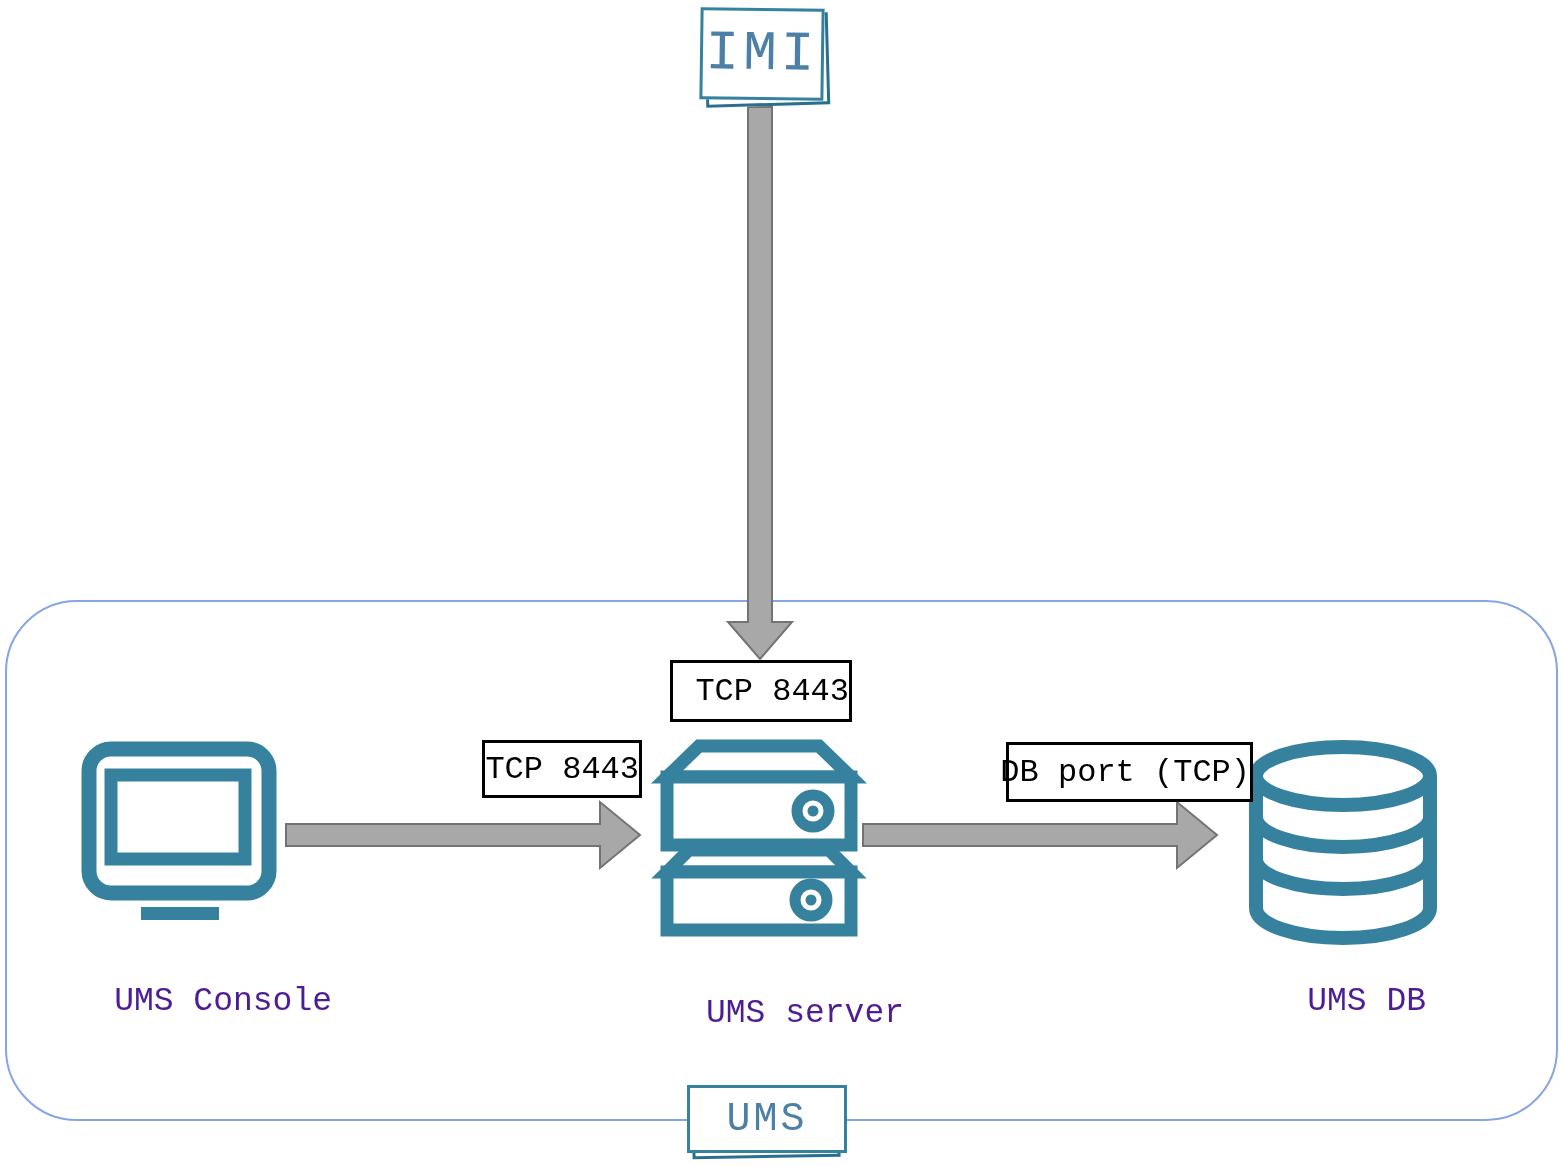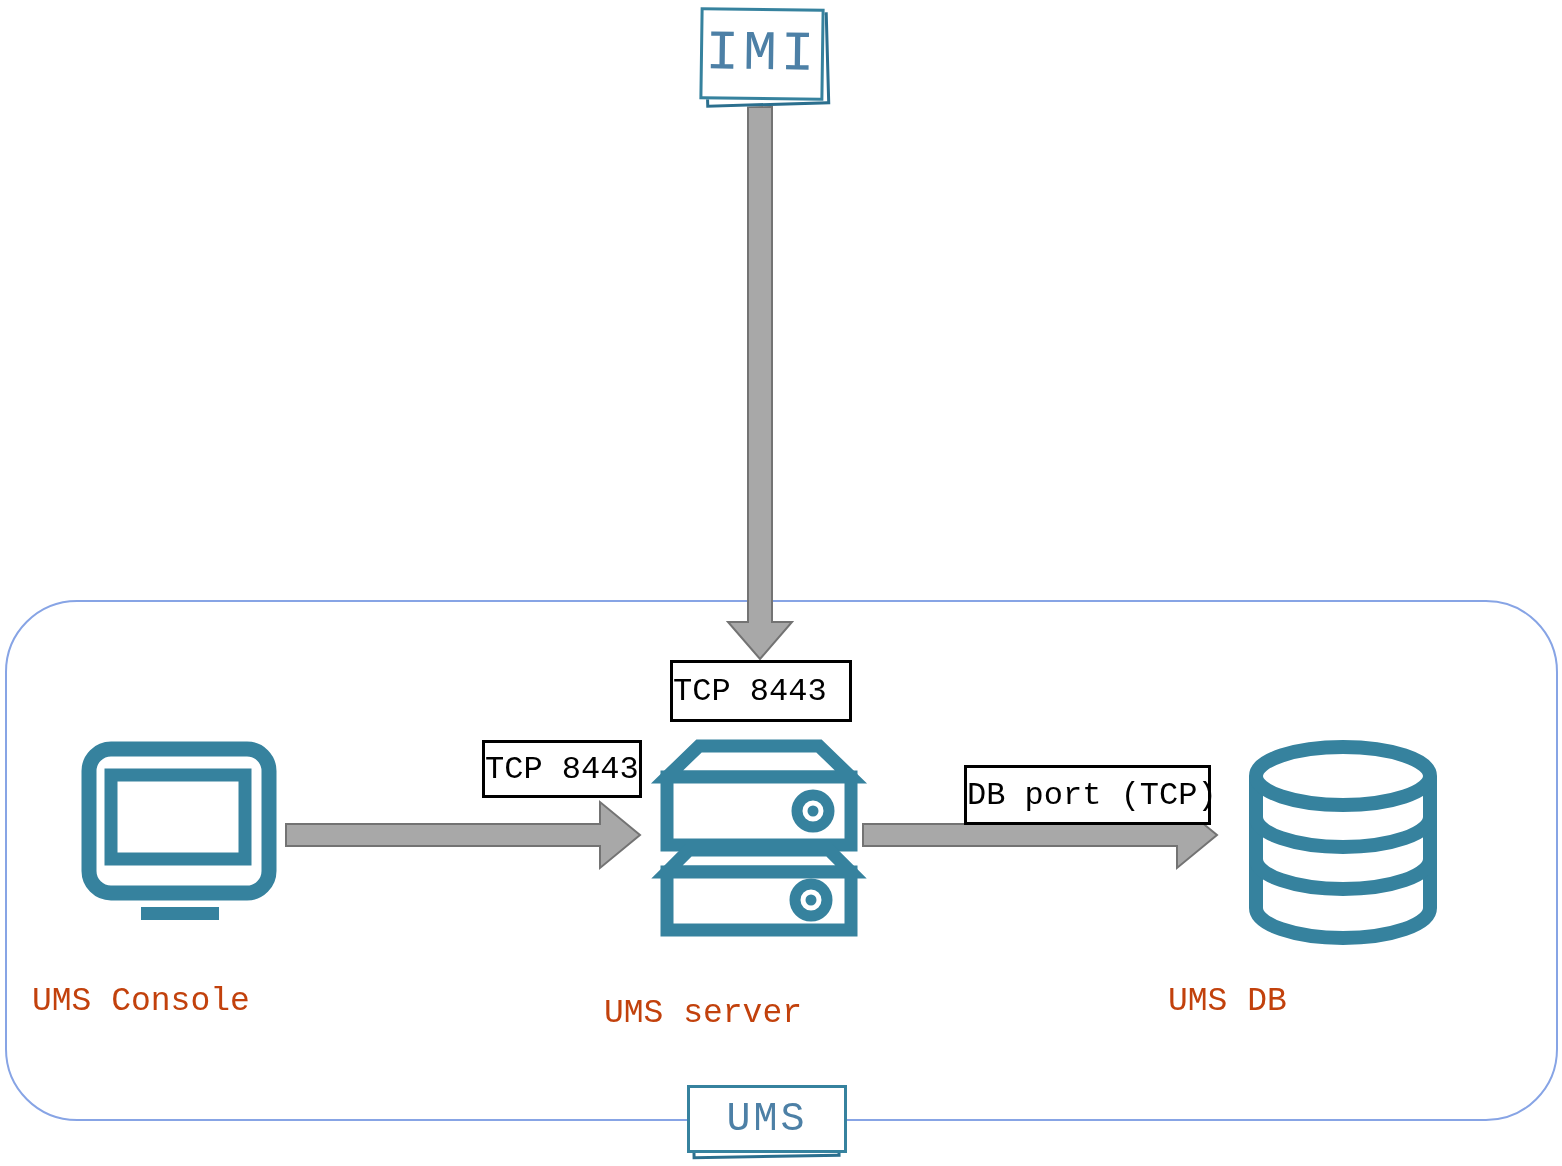--- a/index.html
+++ b/index.html
@@ -33,34 +33,34 @@
     position:absolute;border:3px solid var(--teal-dark);background:#ffffff;
     box-sizing:border-box;z-index:2;
   }
   .imi-box{left:700px;top:8px;width:124px;height:92px;font-size:56px;letter-spacing:4px;transform:rotate(0.8deg);}
   .imi-shadow{left:705px;top:14px;width:124px;height:92px;transform:rotate(-1.6deg);}
   .ums-tag{left:687px;top:1085px;width:160px;height:68px;font-size:40px;letter-spacing:3px;}
   .ums-tag-shadow{left:692px;top:1090px;width:148px;height:68px;transform:rotate(-1deg);}
   
   .edge-label{
     position:absolute;background:#ffffff;border:3px solid var(--label-border);
-    box-sizing:border-box;display:flex;align-items:center;justify-content:flex-start;
+    box-sizing:border-box;display:flex;align-items:center;justify-content:flex-end;
     font-size:32px;color:var(--label-text);z-index:4;white-space:nowrap;
   }
   .edge-label.top{left:670px;top:660px;width:182px;height:62px;}
   .edge-label.left{left:482px;top:740px;width:160px;height:58px;}
-  .edge-label.db{left:964px;top:742px;width:247px;height:60px;margin-top:23px;}
+  .edge-label.db{left:1006px;top:742px;width:247px;height:60px;}
   
   .node-label{
-    position:absolute;top:983px;width:300px;height:40px;text-align:left;
-    font-size:33px;color:#c2410c;z-index:1;
+    position:absolute;top:983px;width:300px;height:40px;text-align:right;
+    font-size:33px;color:#4c1d95;z-index:1;
   }
   .node-label.console{left:32px;}
   .node-label.server{left:604px;margin-top:12px;}
-  .node-label.db{left:1168px;}
+  .node-label.db{left:1126px;}
   
   svg.layer{position:absolute;z-index:1;overflow:visible;}
   .arrow-shape{fill:var(--arrow-fill);stroke:var(--arrow-stroke);stroke-width:2;stroke-linejoin:miter;}
   .teal-stroke{fill:#ffffff;stroke:var(--teal);}
   .teal-fill{fill:var(--teal);stroke:none;}
   .no-fill{fill:none;stroke:var(--teal);}
 </style>
 </head>
 <body>
 

